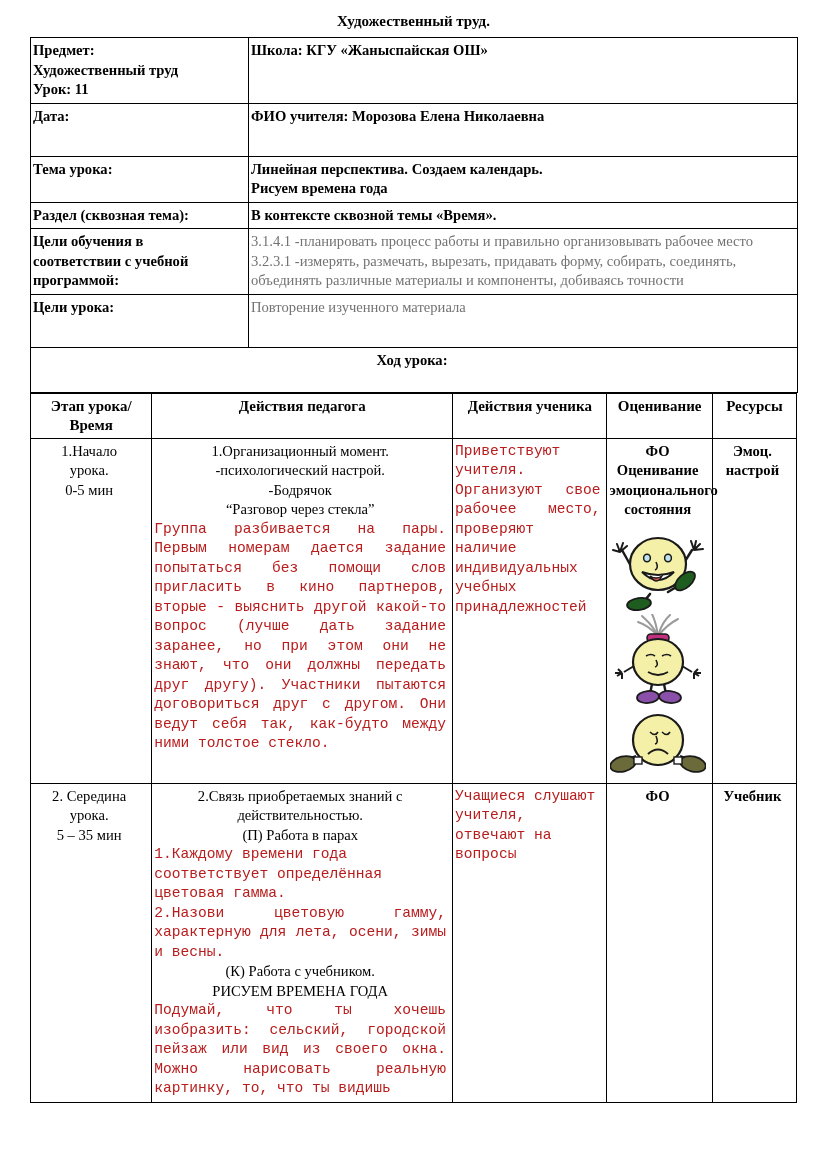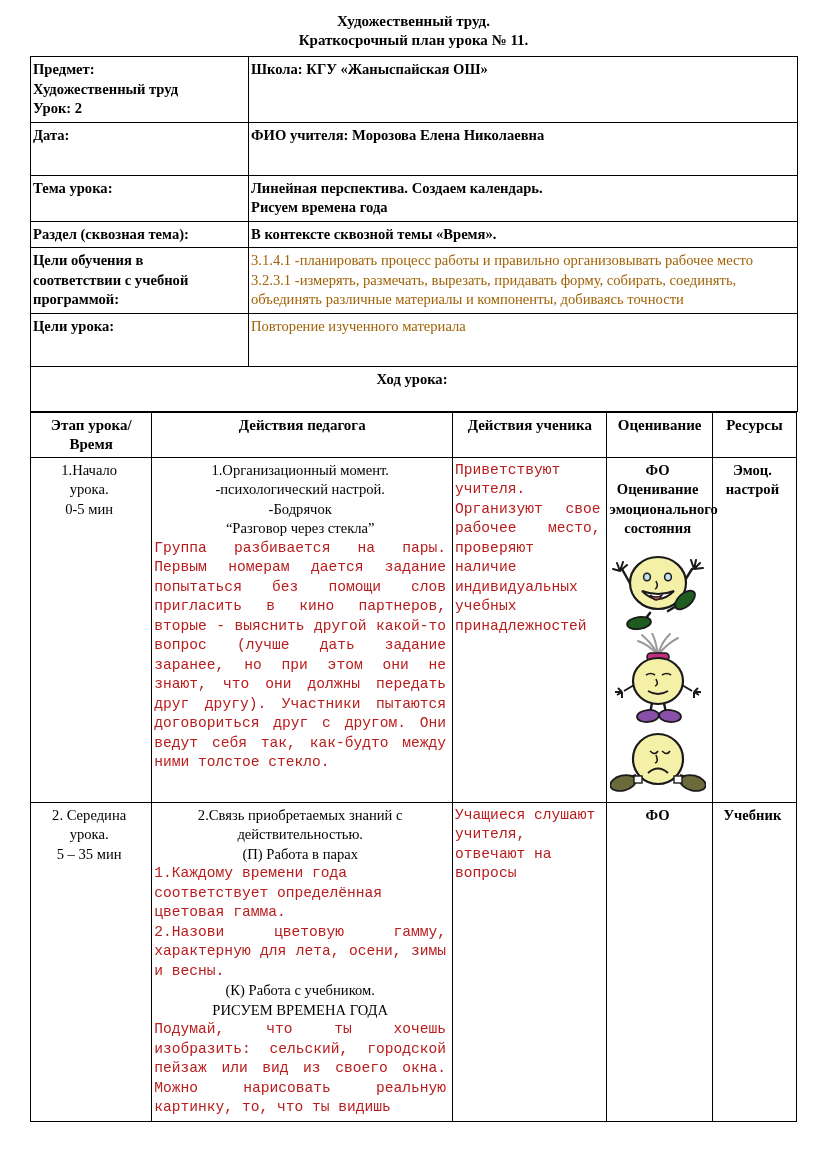--- a/index.html
+++ b/index.html
@@ -42,21 +42,21 @@
     vertical-align: top;
     padding: 3px 6px 3px 2px;
     font-size: 14.6px;
     line-height: 19.5px;
   }
 
   
   .info-table { margin-top: 6px; }
   .info-table .c-label { width: 218px; }
   .c-bold { font-weight: bold; }
-  .c-plain { font-weight: normal; color: #a16207; }
+  .c-plain { font-weight: normal; color: #737373; }
   .cell-pad-tall { height: 46px; }
 
   .hod-row td {
     text-align: center;
     font-weight: bold;
     font-size: 15px;
     height: 38px;
     vertical-align: middle;
   }
 
@@ -103,35 +103,34 @@
 
   .r2-res { padding-top: 26px; }
 </style>
 </head>
 <body>
 
 <div class="page">
 
   <div class="doc-title">
     <span>Художественный труд.</span>
-    <span class="line2">Краткосрочный план урока № 11.</span>
   </div>
 
   <table class="doc-table info-table">
     <colgroup>
       <col class="c-label">
       <col style="width:290px">
       <col style="width:259px">
     </colgroup>
     <tbody>
       <tr>
         <td class="c-bold">
           <div>Предмет:</div>
           <div>Художественный труд</div>
-          <div>Урок: 2</div>
+          <div>Урок: 11</div>
         </td>
         <td class="c-bold" colspan="2">
           <div>Школа: КГУ «Жаныспайская ОШ»</div>
         </td>
       </tr>
       <tr>
         <td class="c-bold cell-pad-tall">Дата:</td>
         <td class="c-bold" colspan="2">ФИО учителя: Морозова Елена Николаевна</td>
       </tr>
       <tr>

